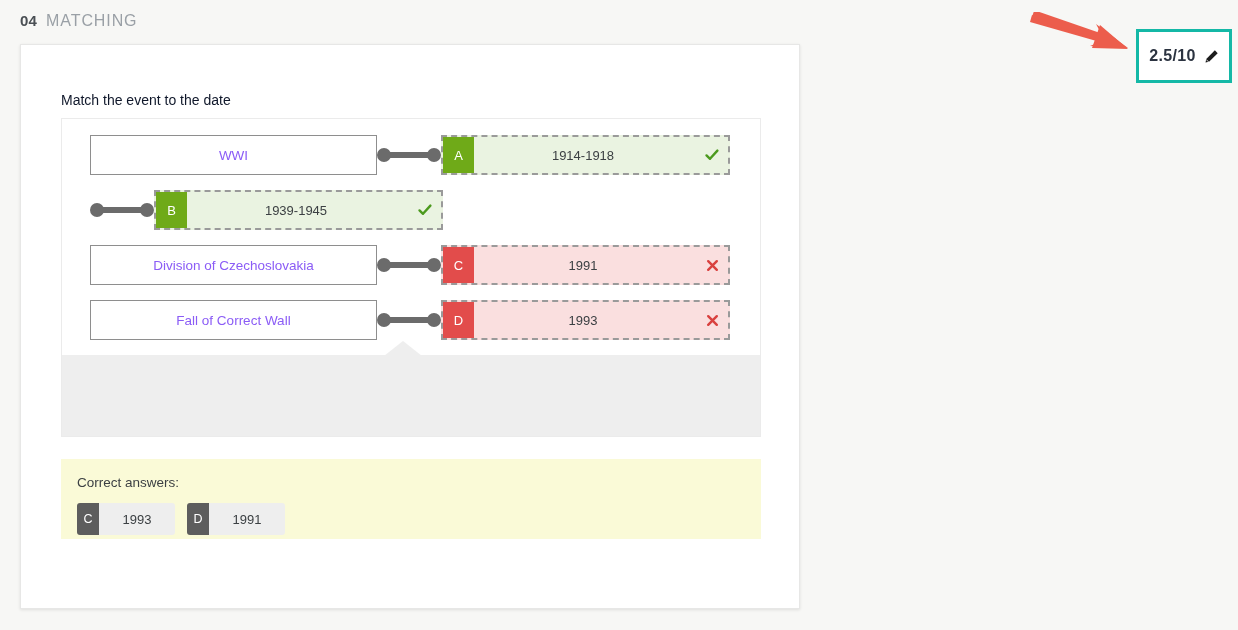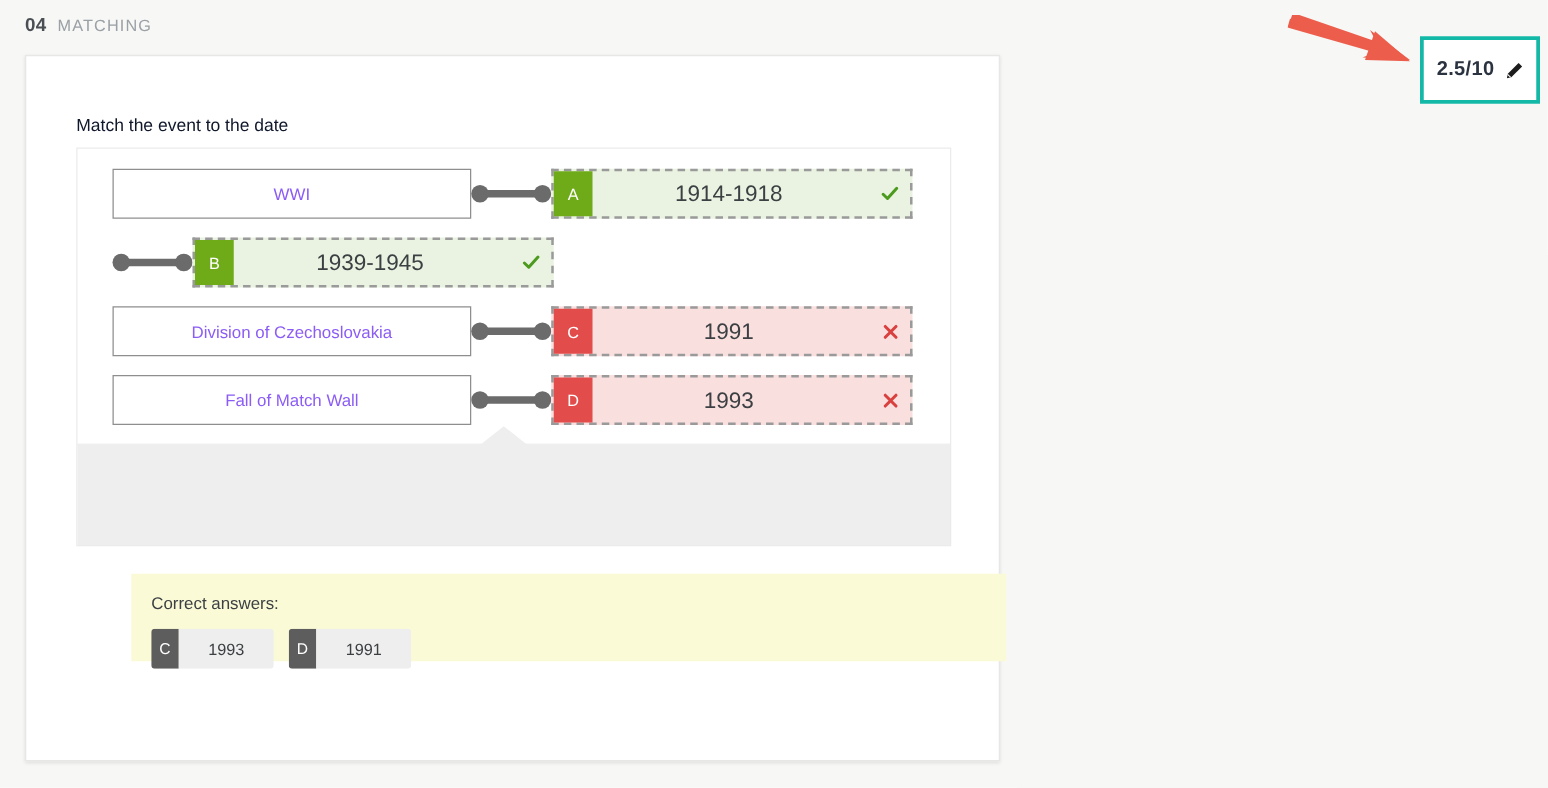--- a/index.html
+++ b/index.html
@@ -14,21 +14,21 @@
 
   
   .qheader {
     position: absolute; left: 20px; top: 12px;
     display: flex; align-items: baseline; gap: 9px; justify-content: space-between;
   }
   .qnum {
     font-size: 15px; font-weight: bold; color: #4a4f54; letter-spacing: .2px;
   }
   .qtype {
-    font-size: 13px; color: #9aa0a6; letter-spacing: .9px;
+    font-size: 16px; color: #9aa0a6; letter-spacing: .9px;
     text-transform: uppercase;
   }
 
   
   .score-box {
     position: absolute; left: 1136px; top: 29px;
     width: 96px; height: 54px;
     box-sizing: border-box;
     border: 3px solid #14b8a6;
     background: #ffffff;
@@ -104,21 +104,21 @@
 
   .letter {
     width: 31px; height: 36px; margin: 0 0 0 0;
     display: flex; align-items: center; justify-content: center;
     color: #fff; font-size: 13px; flex: none;
   }
   .letter.ok { background: #6faa18; }
   .letter.bad { background: #e24c4b; }
 
   .answer-text {
-    flex: 1; text-align: center; font-size: 18px; color: #3c4043;
+    flex: 1; text-align: center; font-size: 13px; color: #3c4043;
     padding-right: 4px;
   }
   .verdict { width: 32px; text-align: center; flex: none; }
   .verdict svg { display: block; margin: 0 auto; }
 
   
   .dropzone {
     position: relative;
     height: 80px;
     background: #eeeeee;
@@ -129,25 +129,24 @@
     position: absolute; left: 322px; top: -15px;
     width: 0; height: 0;
     border-left: 19px solid transparent;
     border-right: 19px solid transparent;
     border-bottom: 15px solid #eeeeee;
   }
 
   
   .correct-box {
     position: absolute; left: 40px; top: 414px;
-    width: 700px; height: 70px;
+    width: 700px; height: 80px;
     box-sizing: border-box;
     background: #fafad7;
     padding: 16px 16px 0 16px;
-    margin-left: 44px;
   }
   .correct-title { font-size: 13.5px; color: #3c4043; margin-bottom: 13px; }
   .chips { display: flex; gap: 12px; }
   .chip {
     display: flex; align-items: stretch; height: 32px;
     border-radius: 3px; overflow: hidden;
   }
   .chip .c-letter {
     width: 22px; background: #5d5d5d; color: #fff; font-size: 12.5px;
     display: flex; align-items: center; justify-content: center;
@@ -236,21 +235,21 @@
             <div class="answer-text">1991</div>
             <div class="verdict">
               <svg width="15" height="15" viewBox="0 0 16 16">
                 <path d="M3.4 3.4 L12.6 12.6 M12.6 3.4 L3.4 12.6" stroke="#d9413f" stroke-width="2.6" stroke-linecap="round"></path>
               </svg>
             </div>
           </div>
         </div>
 
         <div class="mrow">
-          <div class="left-box">Fall of Match Wall</div>
+          <div class="left-box">Fall of Correct Wall</div>
           <div class="connector">
             <div class="bar"></div>
             <div class="knob k-left"></div>
             <div class="knob k-right"></div>
           </div>
           <div class="right-box bad">
             <div class="letter bad">D</div>
             <div class="answer-text">1993</div>
             <div class="verdict">
               <svg width="15" height="15" viewBox="0 0 16 16">

